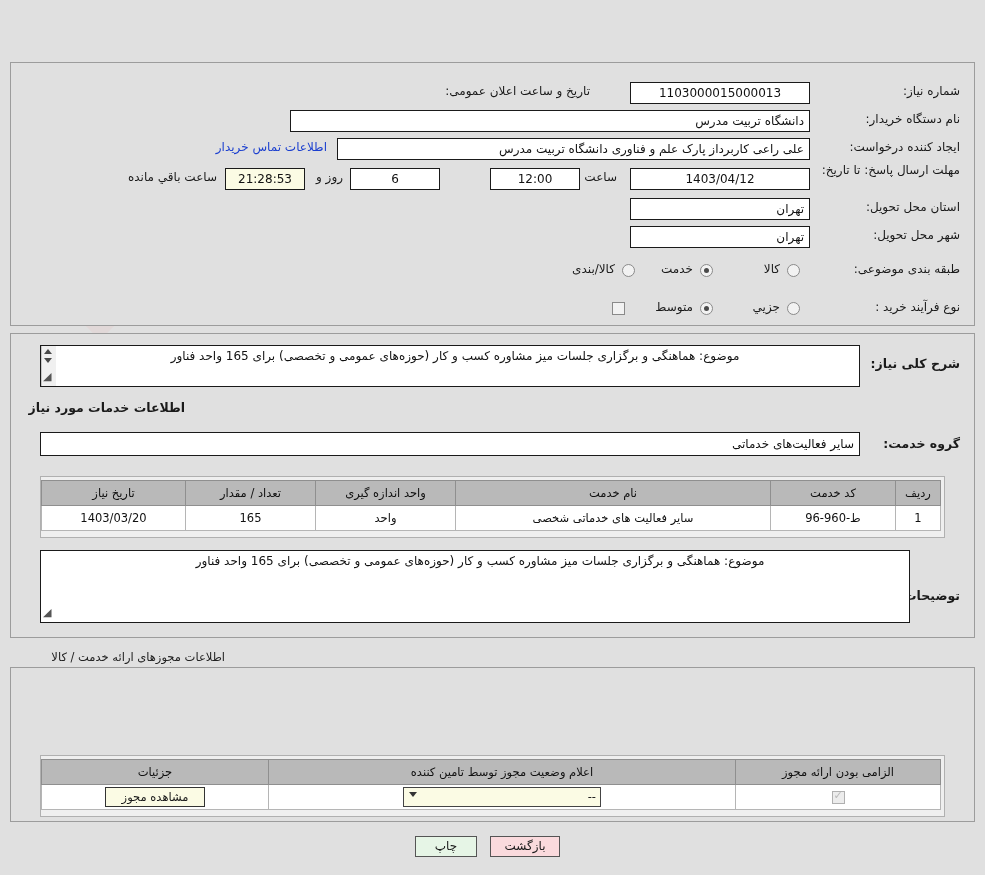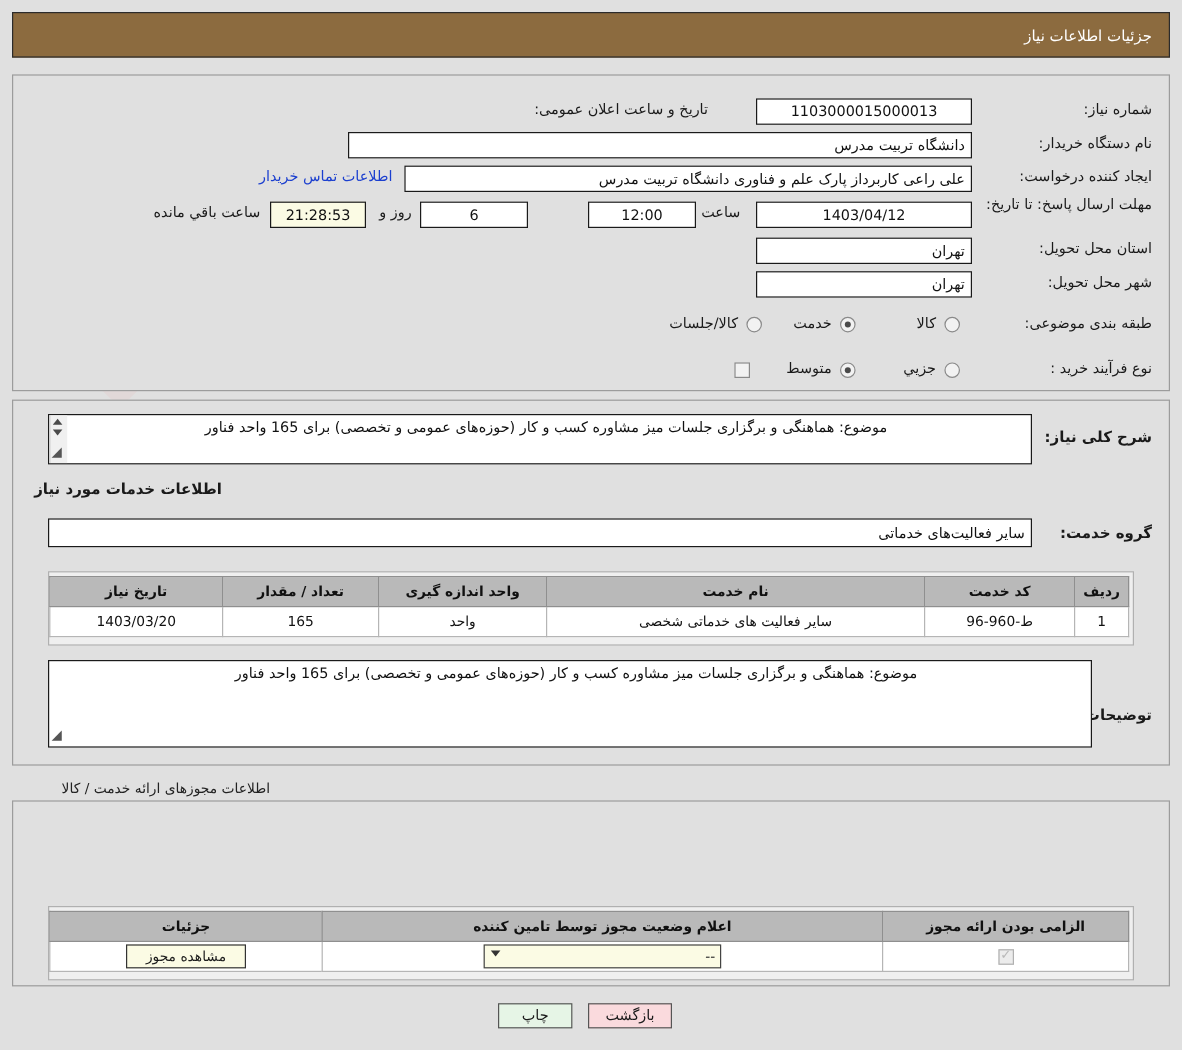--- a/index.html
+++ b/index.html
@@ -193,21 +193,21 @@
     border-collapse: collapse;
     font-size: 11.5px;
     z-index: 3;
     background: #ffffff;
     table-layout: fixed;
   }
   .tbl th {
     background: #b9b9b9;
     border: 1px solid #8f8f8f;
     color: #101010;
-    font-weight: bold;
+    font-weight: normal;
     height: 24px;
     padding: 0 4px;
     text-align: center;
     font-size: 11.5px;
   }
   .tbl td {
     background: #ffffff;
     border: 1px solid #b5b5b5;
     height: 24px;
     padding: 0 4px;
@@ -301,23 +301,20 @@
 <body>
 
 <div id="page">
 
   <div class="watermark">
     <div class="wm-shield"></div>
     <div class="wm-v">V</div>
     <div class="wm-text">AriaTender.net</div>
   </div>
 
-  <div class="header-bar">
-    <span>جزئیات اطلاعات نیاز</span>
-  </div>
 
   <div class="panel panel-top"></div>
 
   <div class="lbl" style="top:84px; right:25px;">شماره نیاز:</div>
   <div class="fld" style="top:82px; right:175px; width:180px;">1103000015000013</div>
   <div class="lbl" style="top:84px; right:395px;">تاریخ و ساعت اعلان عمومی:</div>
 
   <div class="lbl" style="top:112px; right:25px;">نام دستگاه خریدار:</div>
   <div class="fld fld-r" style="top:110px; right:175px; width:520px;">دانشگاه تربیت مدرس</div>
 
@@ -339,21 +336,21 @@
 
   <div class="lbl" style="top:228px; right:25px;">شهر محل تحویل:</div>
   <div class="fld fld-r" style="top:226px; right:175px; width:180px;">تهران</div>
 
   <div class="lbl" style="top:262px; right:25px;">طبقه بندی موضوعی:</div>
   <div class="radio" style="top:264px; right:185px;"></div>
   <div class="lbl" style="top:262px; right:205px;">کالا</div>
   <div class="radio on" style="top:264px; right:272px;"></div>
   <div class="lbl" style="top:262px; right:292px;">خدمت</div>
   <div class="radio" style="top:264px; right:350px;"></div>
-  <div class="lbl" style="top:262px; right:370px;">کالا/جلسات</div>
+  <div class="lbl" style="top:262px; right:370px;">کالا/بندی</div>
 
   <div class="lbl" style="top:300px; right:25px;">نوع فرآیند خرید :</div>
   <div class="radio" style="top:302px; right:185px;"></div>
   <div class="lbl" style="top:300px; right:205px;">جزیي</div>
   <div class="radio on" style="top:302px; right:272px;"></div>
   <div class="lbl" style="top:300px; right:292px;">متوسط</div>
   <div class="chk" style="top:302px; right:360px;"></div>
 
   <div class="panel panel-mid"></div>
 

